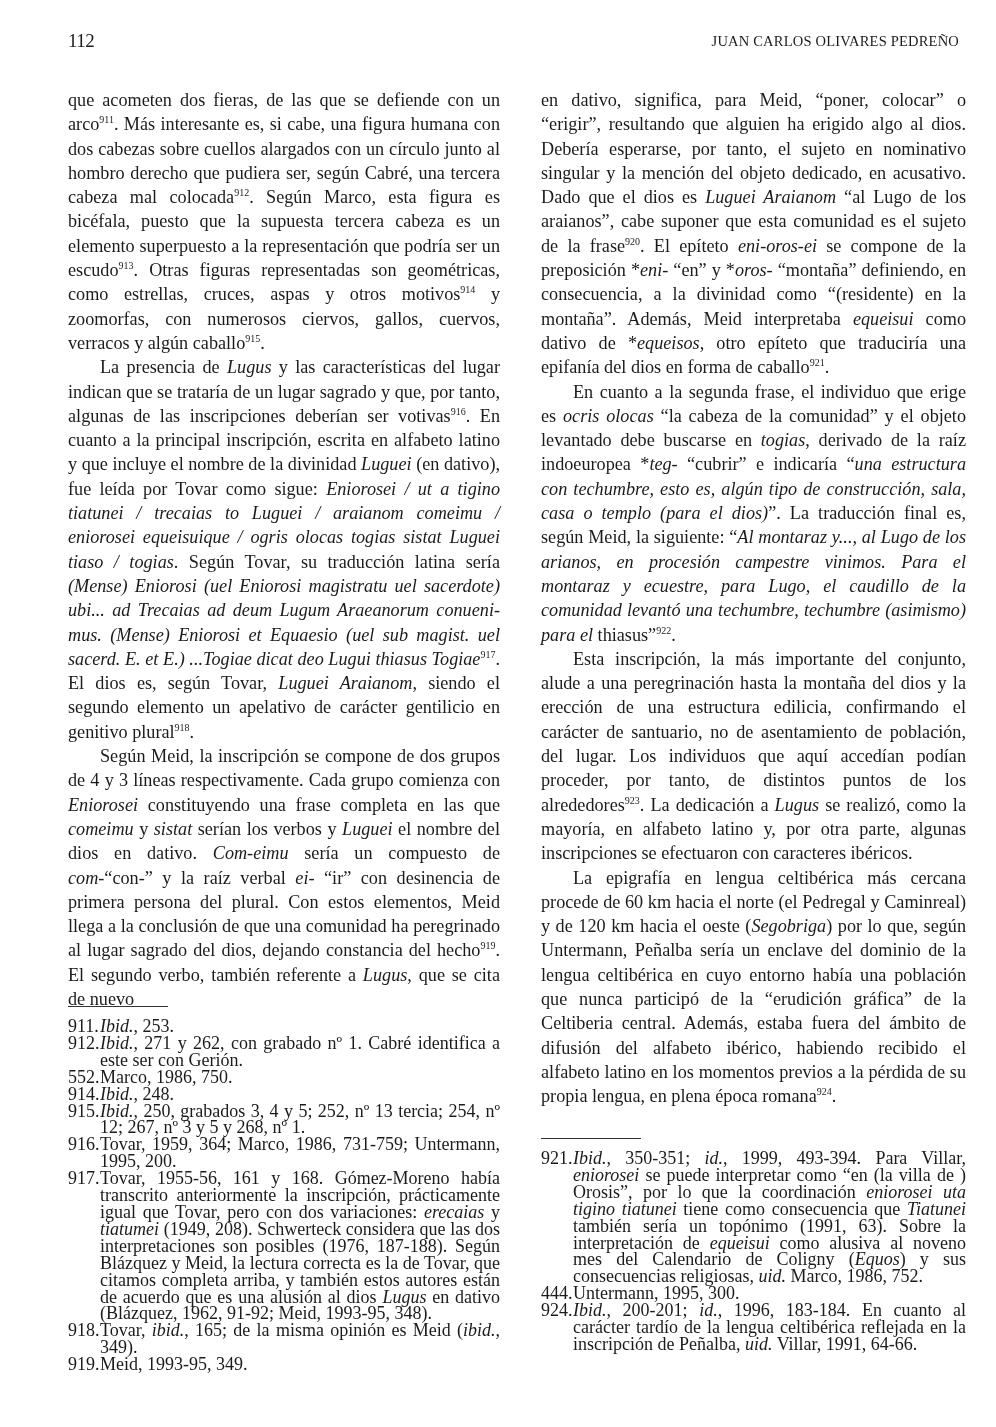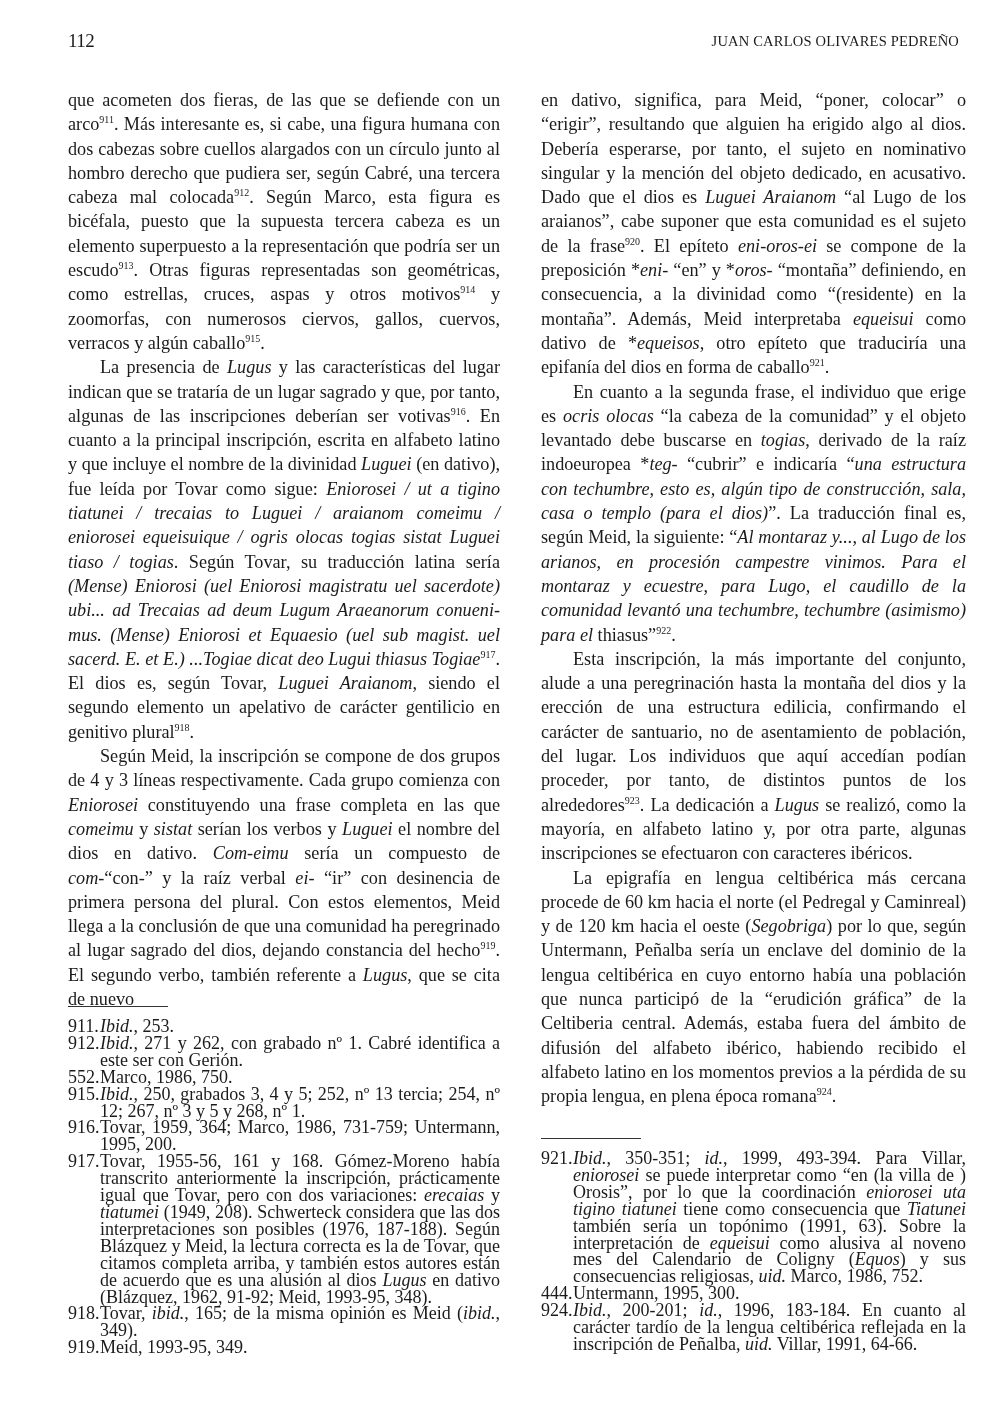--- a/index.html
+++ b/index.html
@@ -46,20 +46,21 @@
     <p class="cont"><span>que acometen dos fieras, de las que se defiende con un arco</span><sup>911</sup><span>. Más interesante es, si cabe, una figura humana con dos cabezas sobre cuellos alargados con un círcu­lo junto al hombro derecho que pudiera ser, según Cabré, una tercera cabeza mal colocada</span><sup>912</sup><span>. Según Marco, esta figura es bicéfala, puesto que la supuesta tercera cabeza es un elemento superpuesto a la repre­sentación que podría ser un escudo</span><sup>913</sup><span>. Otras figuras representadas son geométricas, como estrellas, cruces, aspas y otros motivos</span><sup>914</sup><span> y zoomorfas, con numerosos ciervos, gallos, cuervos, verracos y algún caballo</span><sup>915</sup><span>.</span></p>
     <p class="indent"><span>La presencia de </span><i>Lugus</i><span> y las características del lugar indican que se trataría de un lugar sagrado y que, por tanto, algunas de las inscripciones deberían ser votivas</span><sup>916</sup><span>. En cuanto a la principal inscripción, escrita en alfabeto latino y que incluye el nombre de la divinidad </span><i>Luguei</i><span> (en dativo), fue leída por Tovar como sigue: </span><i>Eniorosei / ut a tigino tiatunei / trecaias to Luguei / araianom comeimu / eniorosei equeisui­que / ogris olocas togias sistat Luguei tiaso / togias</i><span>. Según Tovar, su traducción latina sería </span><i>(Mense) Eniorosi (uel Eniorosi magistratu uel sacerdote) ubi... ad Trecaias ad deum Lugum Araeanorum conueni­mus. (Mense) Eniorosi et Equaesio (uel sub magist. uel sacerd. E. et E.) ...Togiae dicat deo Lugui thiasus Togiae</i><sup>917</sup><span>. El dios es, según Tovar, </span><i>Luguei Araianom</i><span>, siendo el segundo elemento un apelativo de carácter gentilicio en genitivo plural</span><sup>918</sup><span>.</span></p>
     <p class="indent"><span>Según Meid, la inscripción se compone de dos grupos de 4 y 3 líneas respectivamente. Cada grupo comienza con </span><i>Eniorosei</i><span> constituyendo una frase com­pleta en las que </span><i>comeimu</i><span> y </span><i>sistat</i><span> serían los verbos y </span><i>Luguei</i><span> el nombre del dios en dativo. </span><i>Com-eimu</i><span> sería un compuesto de  </span><i>com-</i><span>“con-” y la raíz verbal </span><i>ei-</i><span> “ir” con desinencia de primera persona del plural. Con estos elementos, Meid llega a la conclusión de que una comunidad ha peregrinado al lugar sagrado del dios, dejando constancia del hecho</span><sup>919</sup><span>. El segundo verbo, también referente a </span><i>Lugus</i><span>, que se cita de nuevo</span></p>
   </div>
 
 <div class="fn-rule" style="left:68px; top:1006px;"></div>
 <div class="footnotes" style="left:68px; top:1018px; width:432px;">
     <p class="fn"><span class="num">911.</span><i>Ibid.</i><span>, 253.</span></p>
     <p class="fn"><span class="num">912.</span><i>Ibid.</i><span>, 271 y 262, con grabado nº 1. Cabré identifica a este ser con Gerión.</span></p>
     <p class="fn"><span class="num">552.</span><span>Marco, 1986, 750.</span></p>
+    <p class="fn"><span class="num">914.</span><i>Ibid.</i><span>, 248.</span></p>
     <p class="fn"><span class="num">915.</span><i>Ibid.</i><span>, 250, grabados 3, 4 y 5; 252, nº 13 tercia; 254, nº 12; 267, nº 3 y 5 y 268, nº 1.</span></p>
     <p class="fn"><span class="num">916.</span><span>Tovar, 1959, 364; Marco, 1986, 731-759; Untermann, 1995, 200.</span></p>
     <p class="fn"><span class="num">917.</span><span>Tovar, 1955-56, 161 y 168. Gómez-Moreno había transcrito anteriormente la inscripción, prácticamente igual que Tovar, pero con dos variaciones: </span><i>erecaias</i><span> y </span><i>tiatumei</i><span> (1949, 208). Schwerteck considera que las dos interpretaciones son posi­bles (1976, 187-188). Según Blázquez y Meid, la lectura correcta es la de Tovar, que citamos completa arriba, y tam­bién estos autores están de acuerdo que es una alusión al dios </span><i>Lugus</i><span> en dativo (Blázquez, 1962, 91-92; Meid, 1993-95, 348).</span></p>
     <p class="fn"><span class="num">918.</span><span>Tovar, </span><i>ibid.</i><span>, 165; de la misma opinión es Meid (</span><i>ibid.</i><span>, 349).</span></p>
     <p class="fn"><span class="num">919.</span><span>Meid, 1993-95, 349.</span></p>
   </div>
 
 <div class="col col-right body-text">
     <p class="cont"><span>en dativo, significa, para Meid, “poner, colocar” o “erigir”, resultando que alguien ha erigido algo al dios. Debería esperarse, por tanto, el sujeto en nomi­nativo singular y la mención del objeto dedicado, en acusativo. Dado que el dios es </span><i>Luguei Araianom</i><span> “al Lugo de los araianos”, cabe suponer que esta comuni­dad es el sujeto de la frase</span><sup>920</sup><span>. El epíteto </span><i>eni-oros-ei</i><span> se compone de la preposición *</span><i>eni-</i><span> “en” y *</span><i>oros-</i><span> “mon­taña” definiendo, en consecuencia, a la divinidad como “(residente) en la montaña”. Además, Meid interpretaba </span><i>equeisui</i><span> como dativo de *</span><i>equeisos</i><span>, otro epíteto que traduciría una epifanía del dios en forma de caballo</span><sup>921</sup><span>.</span></p>
     <p class="indent"><span>En cuanto a la segunda frase, el individuo que erige es </span><i>ocris olocas</i><span> “la cabeza de la comunidad” y el objeto levantado debe buscarse en </span><i>togias</i><span>, derivado de la raíz indoeuropea *</span><i>teg-</i><span> “cubrir” e indicaría “</span><i>una estructura con techumbre, esto es, algún tipo de cons­trucción, sala, casa o templo (para el dios)</i><span>”. La tra­ducción final es, según Meid, la siguiente: “</span><i>Al monta­raz y..., al Lugo de los arianos, en procesión campes­tre vinimos. Para el montaraz y ecuestre, para Lugo, el caudillo de la comunidad levantó una techumbre, techumbre (asimismo) para el</i><span> thiasus”</span><sup>922</sup><span>.</span></p>

